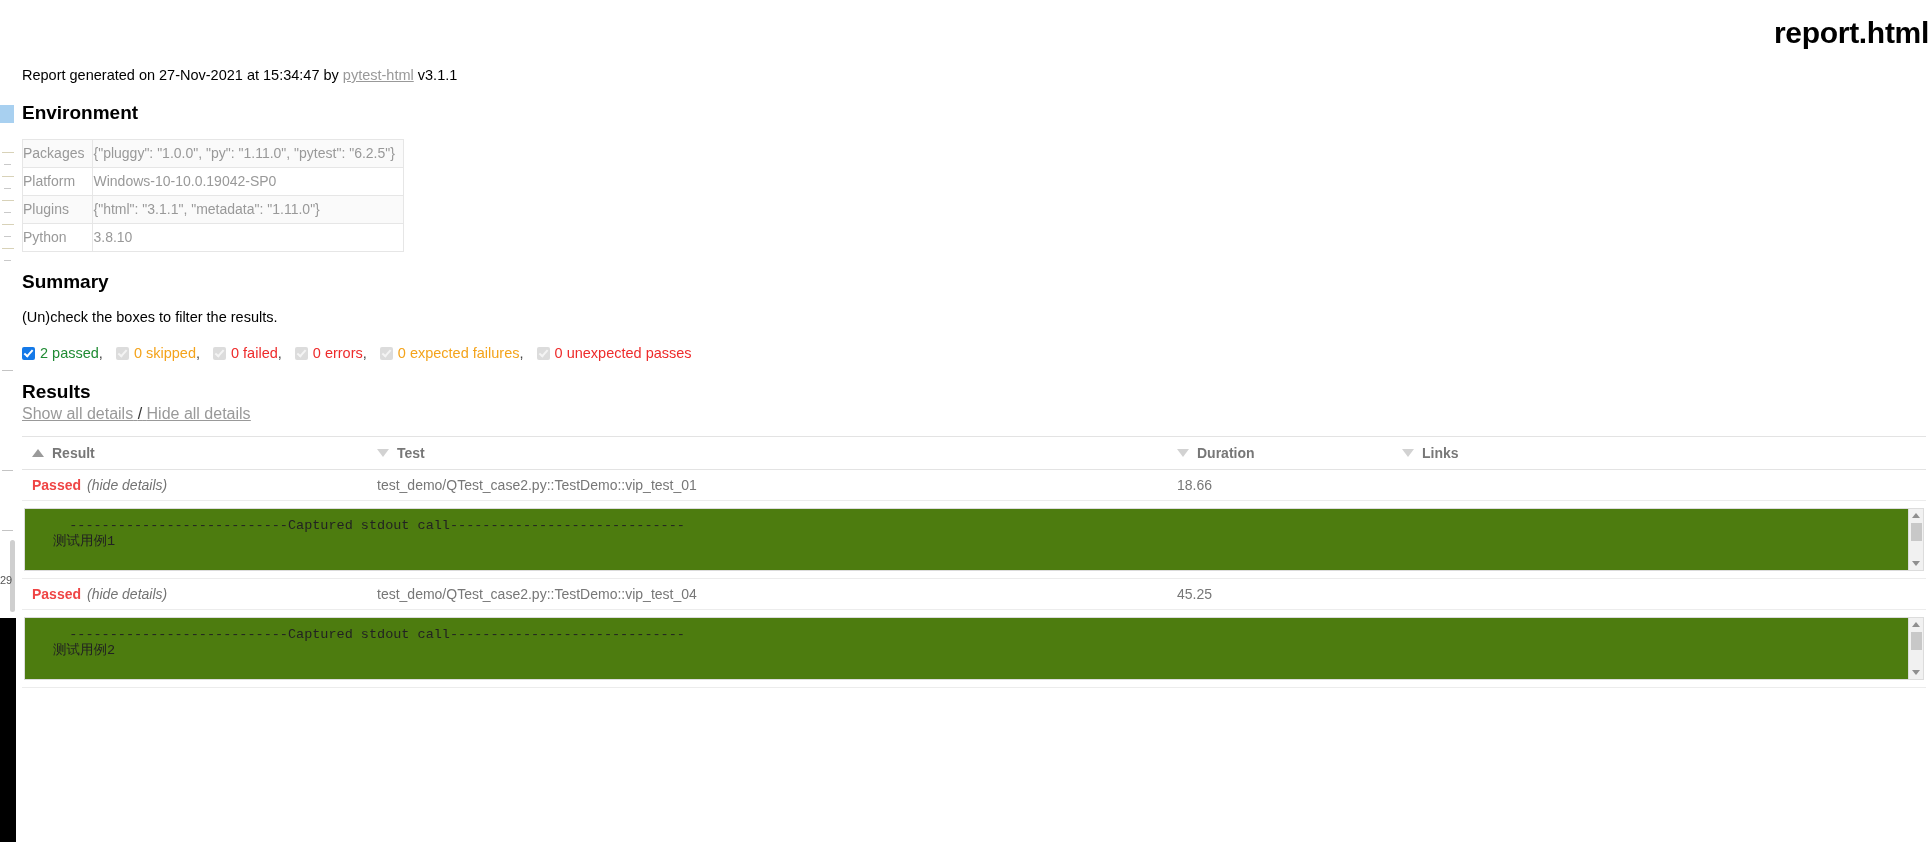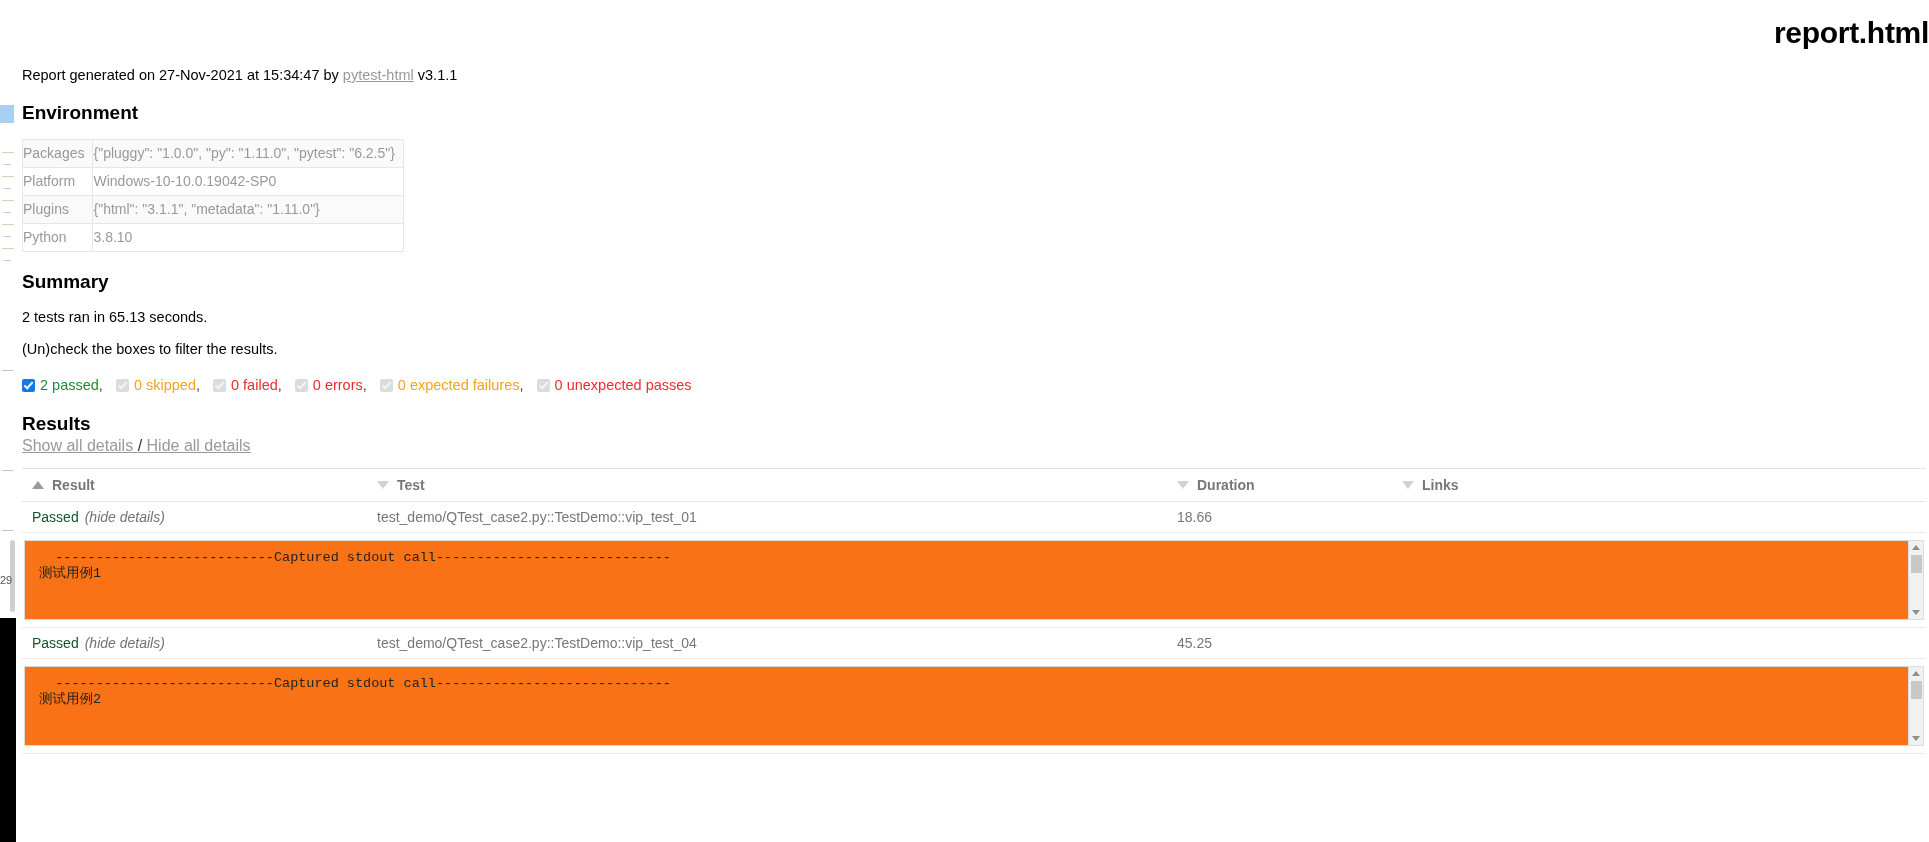--- a/index.html
+++ b/index.html
@@ -207,41 +207,41 @@
     border-left: 6px solid transparent;
     border-right: 6px solid transparent;
     border-bottom: 8px solid #9a9a9a;
   }
   .sort-arrow.down {
     border-left: 6px solid transparent;
     border-right: 6px solid transparent;
     border-top: 8px solid #d2d2d2;
   }
 
-  .res-pass { color: #14532d; font-weight: normal; }
+  .res-pass { color: #ef4444; font-weight: bold; }
   .hidedetails {
     color: #737373;
     font-style: italic;
     margin-left: 6px;
   }
   .cell-muted { color: #8c8c8c; }
 
   
   tr.logrow td {
     padding: 7px 2px 7px 2px;
     border-bottom: 1px solid #ececec;
     background: #ffffff;
   }
   .logbox {
     position: relative;
-    background: #f97316;
+    background: #4d7c0f;
     border: 1px solid #dcdcdc;
-    height: 80px;
+    height: 63px;
     overflow: hidden;
-    padding: 9px 20px 6px 14px;
+    padding: 9px 20px 6px 28px;
   }
   .logbox pre {
     margin: 0;
     font-family: "Liberation Mono", "DejaVu Sans Mono", monospace;
     font-size: 13.5px;
     line-height: 16px;
     color: #222;
     white-space: pre;
   }
   .logscroll {
@@ -327,21 +327,20 @@
         </tr>
         <tr>
           <td class="key">Python</td>
           <td class="val">3.8.10</td>
         </tr>
       </tbody>
     </table>
 
     <h2 class="section">Summary</h2>
 
-    <p class="summary-line">2 tests ran in 65.13 seconds.</p>
     <p class="summary-line">(Un)check the boxes to filter the results.</p>
 
     <div class="filters">
       <span class="fitem">
         <span class="cb on"></span>
           <span style="color:#1f8b33">2 passed</span>
           <span class="flabel-comma">,</span>
       </span>
       <span class="fitem">
         <span class="cb off"></span>

